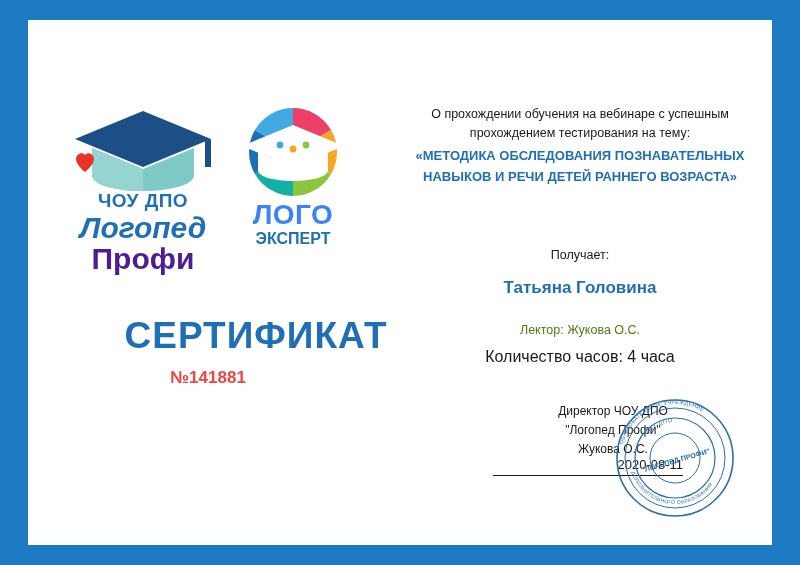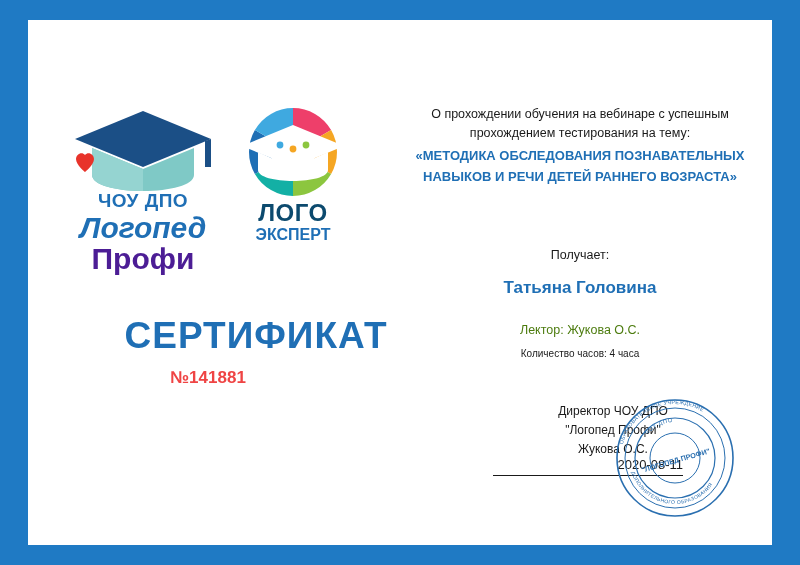--- a/index.html
+++ b/index.html
@@ -94,23 +94,23 @@
   }
   .logo-right-text {
     position: absolute;
     left: 0;
     top: 96px;
     width: 130px;
     text-align: center;
     line-height: 1.0;
   }
   .lr-1 {
-    font-size: 24px;
-    font-weight: bold;
-    color: #0c4a6e;
+    font-size: 28px;
+    font-weight: bold;
+    color: #3b82f6;
     letter-spacing: 0.5px;
   }
   .lr-2 {
     font-size: 16px;
     font-weight: bold;
     color: #1f6fb5;
     letter-spacing: 0px;
     margin-top: 2px;
   }
   .cert-title {
@@ -202,21 +202,21 @@
     text-align: center;
     font-size: 12.5px;
     color: #4d7c0f;
   }
   .hours {
     position: absolute;
     left: 10px;
     top: 328px;
     width: 364px;
     text-align: center;
-    font-size: 10px;
+    font-size: 16px;
     color: #1a1a1a;
   }
   .signature-block {
     position: absolute;
     left: 120px;
     top: 382px;
     width: 210px;
     text-align: center;
     font-size: 12px;
     color: #1a1a1a;

